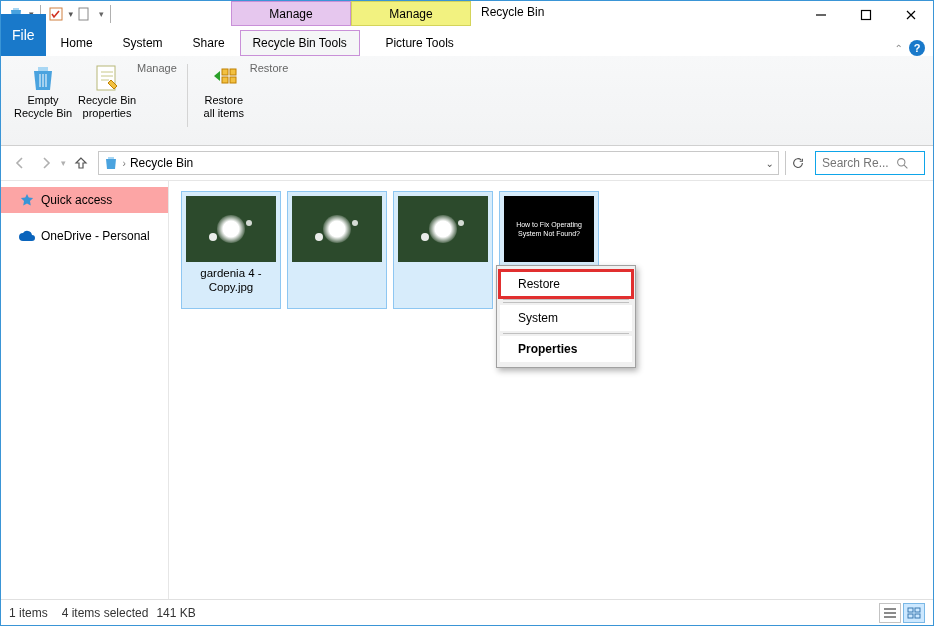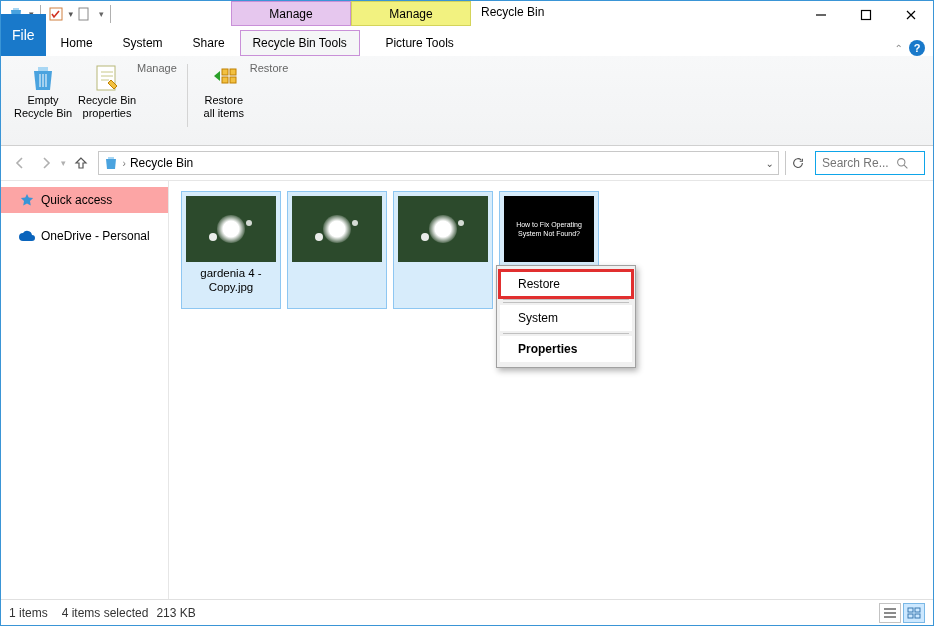--- a/index.html
+++ b/index.html
@@ -296,21 +296,21 @@
         <div class="ctxmenu-item">System</div>
         <div class="ctxmenu-sep"></div>
         <div class="ctxmenu-item bold">Properties</div>
       </div>
     </div>
   </div>
 
   <div class="statusbar">
     <span>1 items</span>
     <span>4 items selected</span>
-    <span style="margin-left:-6px;">213 KB</span>
+    <span style="margin-left:-6px;">141 KB</span>
     <div class="right">
       <div class="view-toggle">
           <svg width="14" height="12" viewBox="0 0 14 12">
             <path d="M1 2h12M1 6h12M1 10h12" stroke="#666" stroke-width="1.3"></path>
           </svg>
         </div>
       <div class="view-toggle active">
           <svg width="14" height="12" viewBox="0 0 14 12">
             <rect x="1" y="1" width="5" height="4" fill="none" stroke="#3a78b0"></rect>
             <rect x="8" y="1" width="5" height="4" fill="none" stroke="#3a78b0"></rect>

